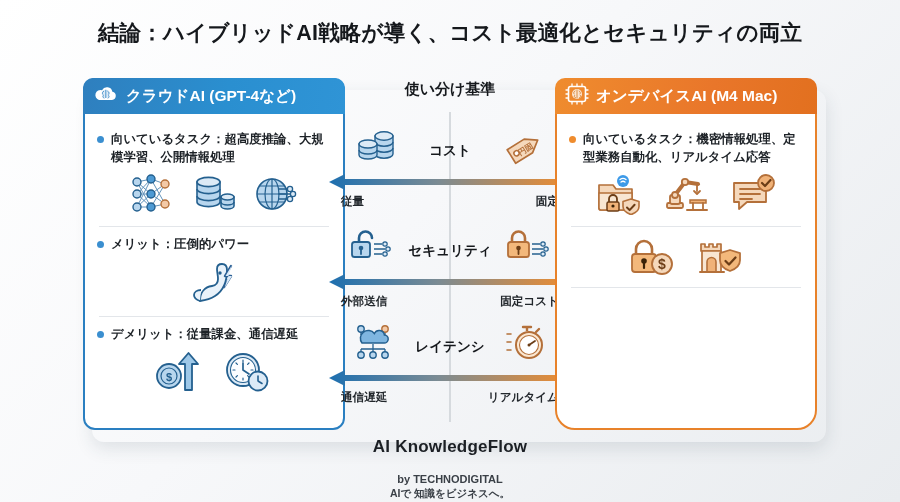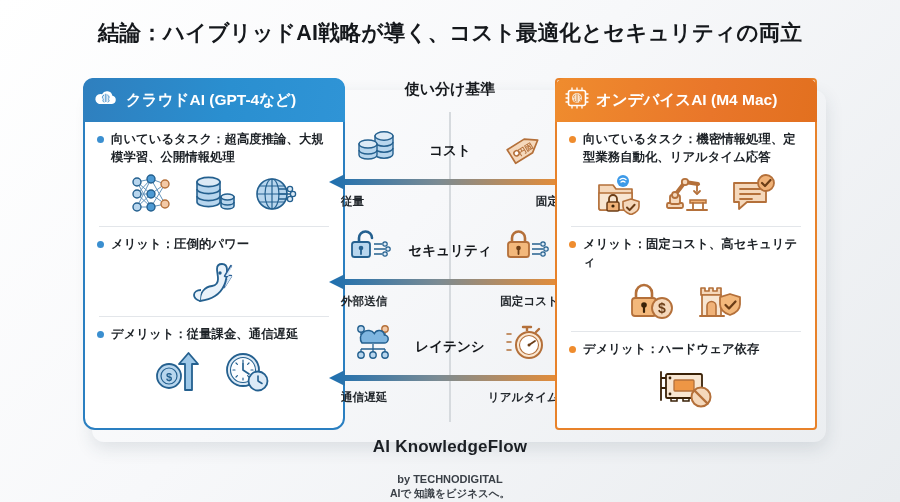--- a/index.html
+++ b/index.html
@@ -12,23 +12,23 @@
   .title{
     position:absolute;left:0;top:18px;width:900px;text-align:center;
     font-size:21.5px;font-weight:bold;color:#15181c;letter-spacing:.2px;
   }
   .board{
     position:absolute;left:83px;top:78px;width:734px;height:352px;
   }
   
   .panel{position:absolute;top:0;width:262px;height:352px;box-sizing:border-box;}
   .panel.left{left:0;border:2px solid #2a7fc1;border-radius:12px;background:#fff;}
-  .panel.right{right:0;border:2px solid #e8822a;border-radius:4px;background:#fff;}
+  .panel.right{right:0;border:2px solid #e8822a;border-radius:20px;background:#fff;}
   .phead{
-    position:absolute;left:-2px;top:-2px;width:262px;height:44px;
+    position:absolute;left:-2px;top:-2px;width:262px;height:36px;
     border-radius:10px 10px 0 0;display:flex;align-items:center;gap:7px;
     padding:0 10px;box-sizing:border-box;color:#fff;font-weight:bold;font-size:15.5px;
     white-space:nowrap;
   }
   .phead.l{background:linear-gradient(100deg,#2f7fbe 0%,#2a8fd0 55%,#2f94d6 100%);}
   .phead.r{background:linear-gradient(100deg,#ef8c2e 0%,#e9762a 60%,#e2701f 100%);}
   .phead.l{clip-path:polygon(0 0,100% 0,100% 100%,0 100%);}
   .pbody{position:absolute;left:0;right:0;top:38px;bottom:4px;padding:4px 12px;box-sizing:border-box;}
   .blk{position:relative;}
   .divider{height:1px;background:#e3e6ea;margin:7px 2px 0 2px;}
@@ -383,24 +383,20 @@
               <circle cx="37" cy="10" r="8" fill="#f0b278" stroke="#b4703a" stroke-width="1.8"></circle>
               <path d="M33 10l3 3 5.5-6" fill="none" stroke="#6b3d16" stroke-width="2.2" stroke-linecap="round" stroke-linejoin="round"></path>
             </svg>
           </span>
         </div>
       </div>
 
       <div class="divider"></div>
 
       <div class="blk">
-        <div class="bullet">
-          <span class="dot o"></span>
-          <span class="btxt">メリット：固定コスト、高セキュリティ</span>
-        </div>
         <div class="iconrow">
           <span>
             <svg width="50" height="42" viewBox="0 0 50 42">
               <path d="M9 20v-5a8 8 0 0 1 16 0v5" fill="none" stroke="#b4703a" stroke-width="2.6"></path>
               <rect x="5" y="20" width="24" height="18" rx="3" fill="#f3b87b" stroke="#b4703a" stroke-width="1.8"></rect>
               <circle cx="17" cy="27" r="2.8" fill="#3a2208"></circle>
               <path d="M17 29v5" stroke="#3a2208" stroke-width="2.2" stroke-linecap="round"></path>
               <circle cx="35" cy="30" r="10" fill="#f5d8bb" stroke="#b4703a" stroke-width="1.9"></circle>
               <text x="35" y="35" font-size="14" font-family="Liberation Sans, sans-serif" font-weight="bold" fill="#6b3d16" text-anchor="middle">$</text>
             </svg>
@@ -413,40 +409,20 @@
               <path d="M5 38h24" stroke="#b4703a" stroke-width="2" stroke-linecap="round"></path>
               <path d="M35 16l10 3.2v7c0 5.5-4.3 8.8-10 10.8-5.7-2-10-5.3-10-10.8v-7z" fill="#f3b87b" stroke="#b4703a" stroke-width="1.8" stroke-linejoin="round"></path>
               <path d="M30.5 27l3.5 3.5 6.5-7" fill="none" stroke="#6b3d16" stroke-width="2.3" stroke-linecap="round" stroke-linejoin="round"></path>
             </svg>
           </span>
         </div>
       </div>
 
       <div class="divider"></div>
 
-      <div class="blk">
-        <div class="bullet">
-          <span class="dot o"></span>
-          <span class="btxt">デメリット：ハードウェア依存</span>
-        </div>
-        <div class="iconrow">
-          <span>
-            <svg width="62" height="42" viewBox="0 0 62 42">
-              <path d="M6 6v28M6 12h6M6 22h6" stroke="#3a2208" stroke-width="1.8" fill="none" stroke-linecap="round"></path>
-              <rect x="11" y="8" width="36" height="24" rx="1.6" fill="#f8e6d2" stroke="#3a2208" stroke-width="1.8"></rect>
-              <rect x="19" y="14" width="20" height="11" rx="1" fill="#ee9645" stroke="#b4703a" stroke-width="1.3"></rect>
-              <circle cx="15" cy="12" r="1.4" fill="#3a2208"></circle>
-              <circle cx="15" cy="28" r="1.4" fill="#3a2208"></circle>
-              <path d="M16 32v3h6v-3M28 32v3h6v-3" stroke="#3a2208" stroke-width="1.5" fill="none"></path>
-              <circle cx="46" cy="31" r="9.5" fill="#f5d8bb" stroke="#b4703a" stroke-width="2"></circle>
-              <path d="M39.5 24.5l13 13" stroke="#b4703a" stroke-width="2.4" stroke-linecap="round"></path>
-            </svg>
-          </span>
-        </div>
-      </div>
 
     </div>
   </div>
 
 </div>
 
 <div class="footer">
   <div class="f1">AI KnowledgeFlow</div>
   <div class="f2">by TECHNODIGITAL</div>
   <div class="f3">AIで 知識をビジネスへ。</div>

